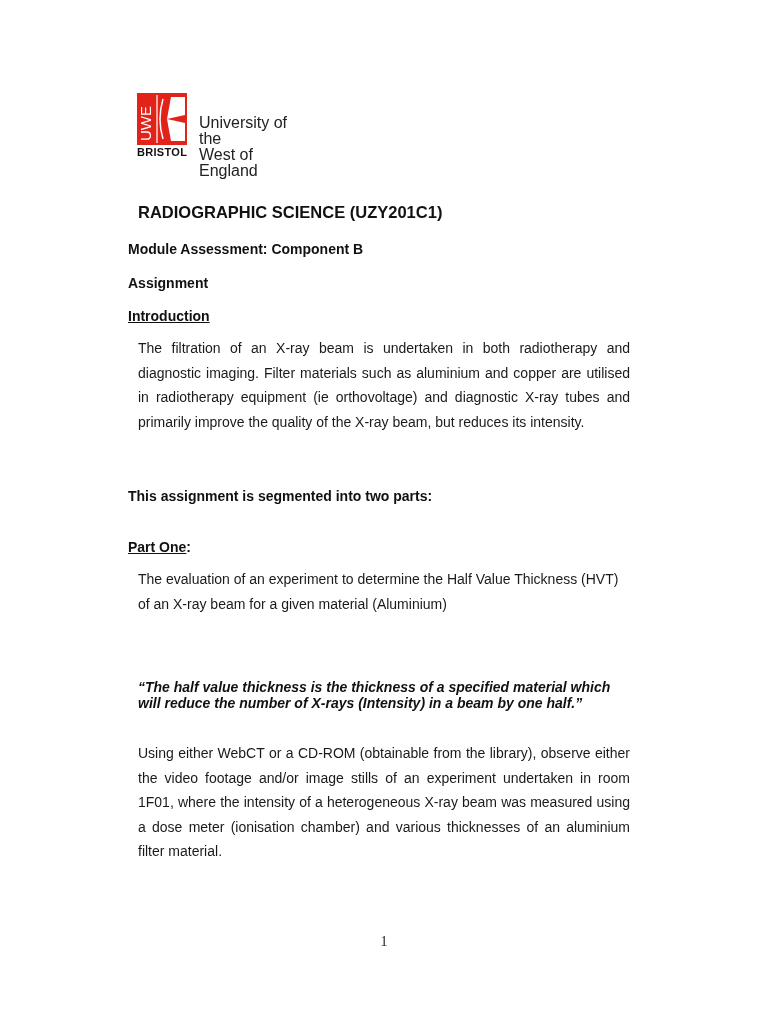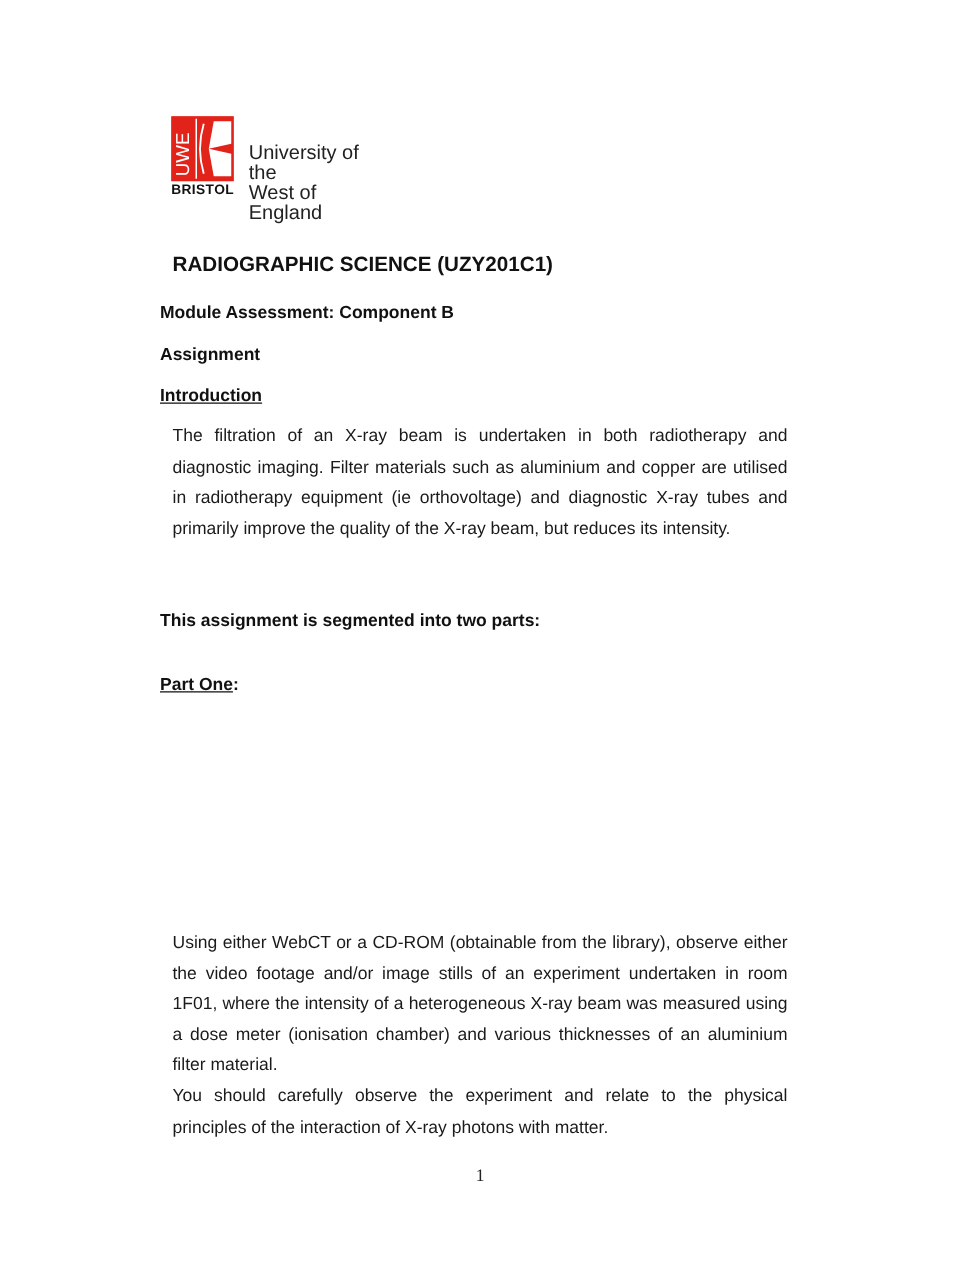--- a/index.html
+++ b/index.html
@@ -47,21 +47,22 @@
   <div class="h-bold" style="top:241px;">Module Assessment: Component B</div>
   <div class="h-bold" style="top:275px;">Assignment</div>
   <div class="h-bold u" style="top:308px;">Introduction</div>
 
   <div class="text just" style="top:336px;">The filtration of an X-ray beam is undertaken in both radiotherapy and diagnostic imaging.  Filter materials such as aluminium and copper are utilised in radiotherapy equipment (ie orthovoltage) and diagnostic X-ray tubes and primarily improve the quality of the X-ray beam, but reduces its intensity.</div>
 
   <div class="h-bold" style="top:488px;">This assignment is segmented into two parts:</div>
 
   <div class="h-bold" style="top:539px;text-align:center;"><span class="u">Part One</span><span>:</span></div>
 
+  <div class="text" style="top:567px;">The evaluation of an experiment to determine the Half Value Thickness (HVT) of an X-ray beam for a given material (Aluminium)</div>
 
 
+  <div class="quote">“The half value thickness is the thickness of a specified material which will reduce the number of X-rays (Intensity) in a beam by one half.”</div>
 
   <div class="text just" style="top:741px;">Using either WebCT or a CD-ROM (obtainable from the library), observe either the video footage and/or image stills of an experiment undertaken in room 1F01, where the intensity of  a heterogeneous X-ray beam was measured using a dose meter (ionisation chamber) and various thicknesses of an aluminium filter material.</div>
 
-  <div class="text just" style="top:864px;">You should carefully observe the experiment and relate to the physical principles of the interaction of X-ray photons with matter.</div>
 
   <div class="page-num">1</div>
 </div>
 
 </body></html>

